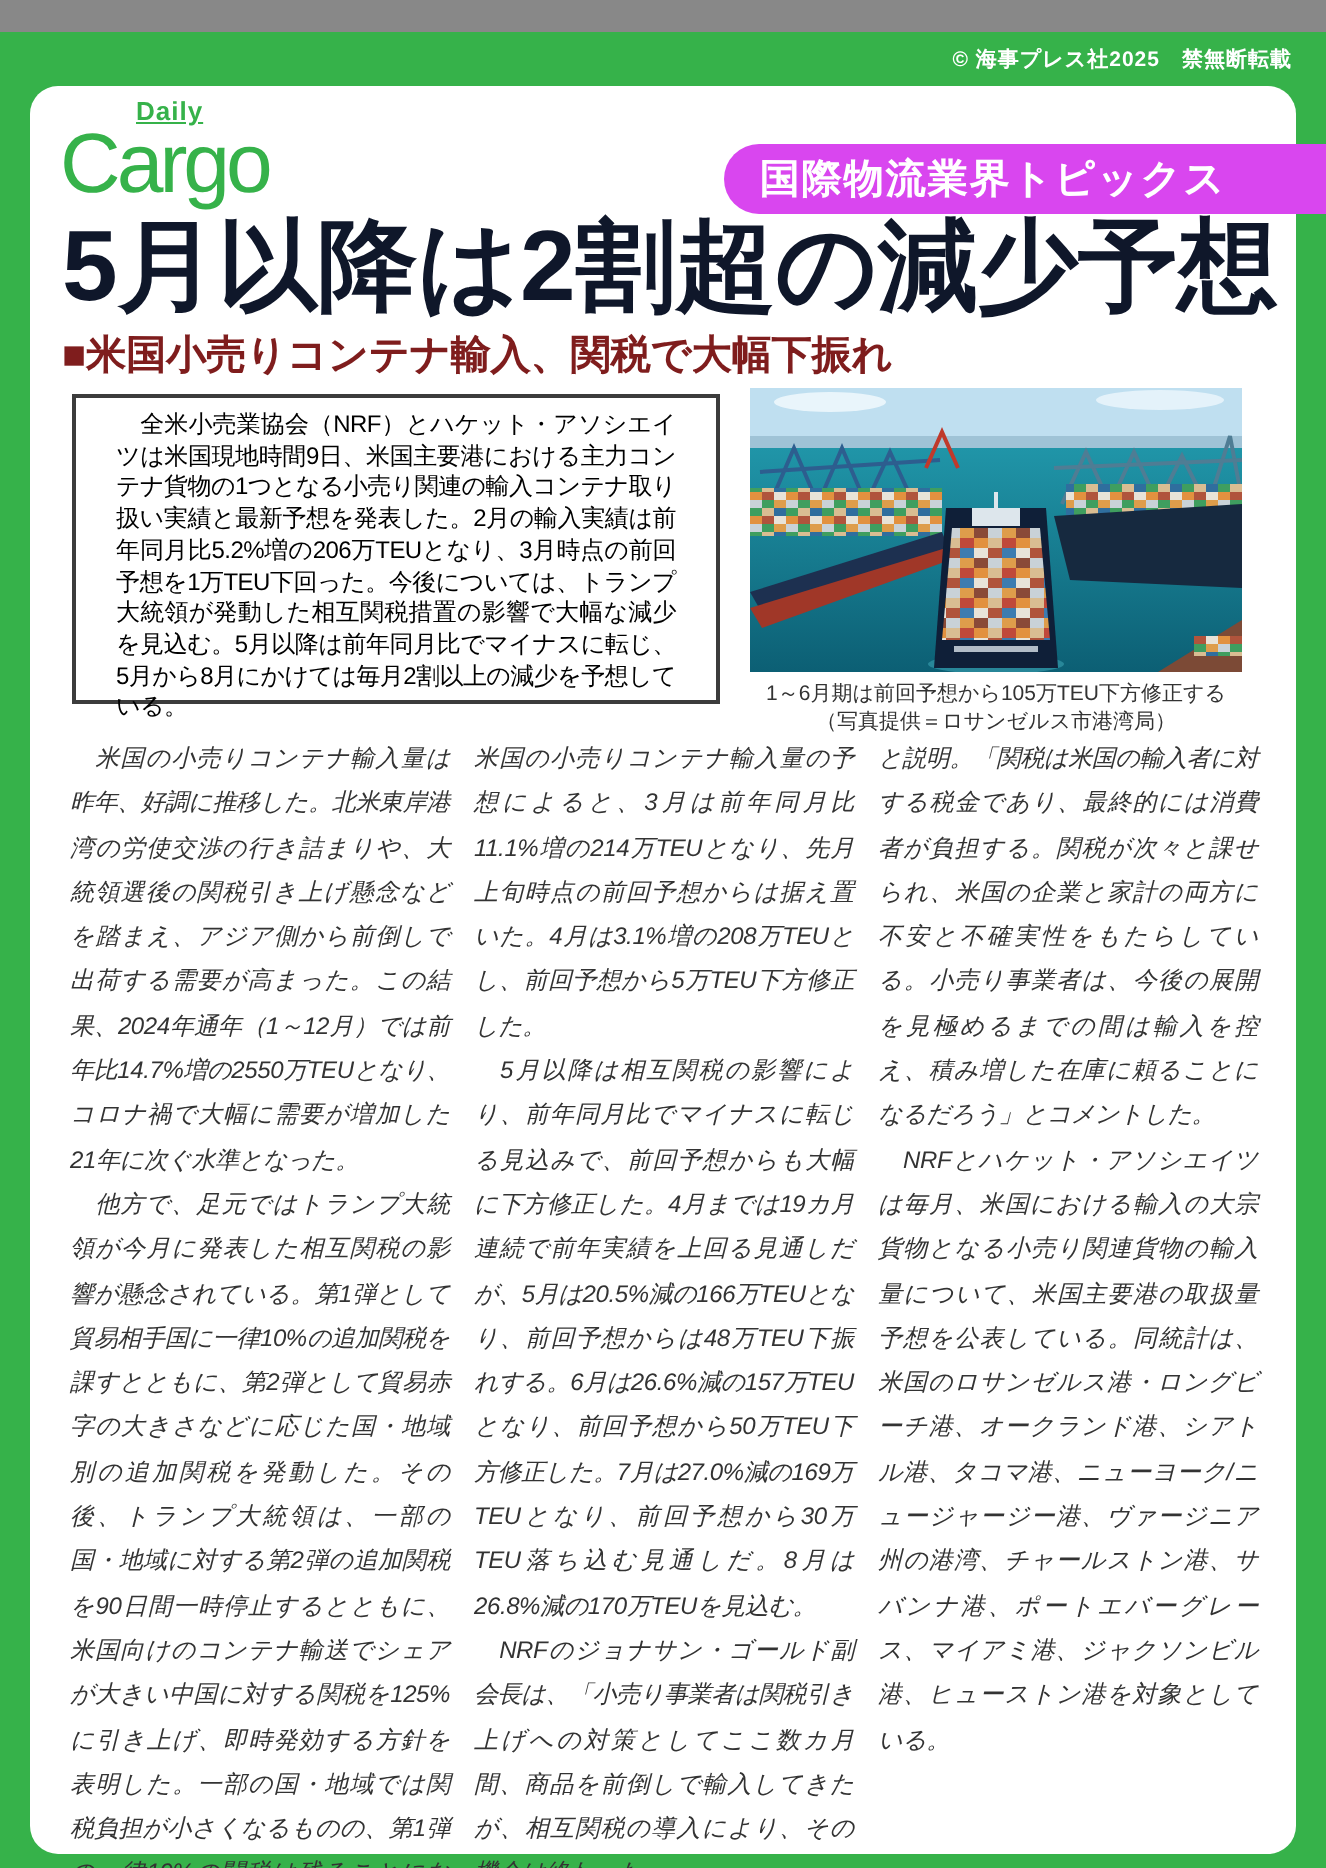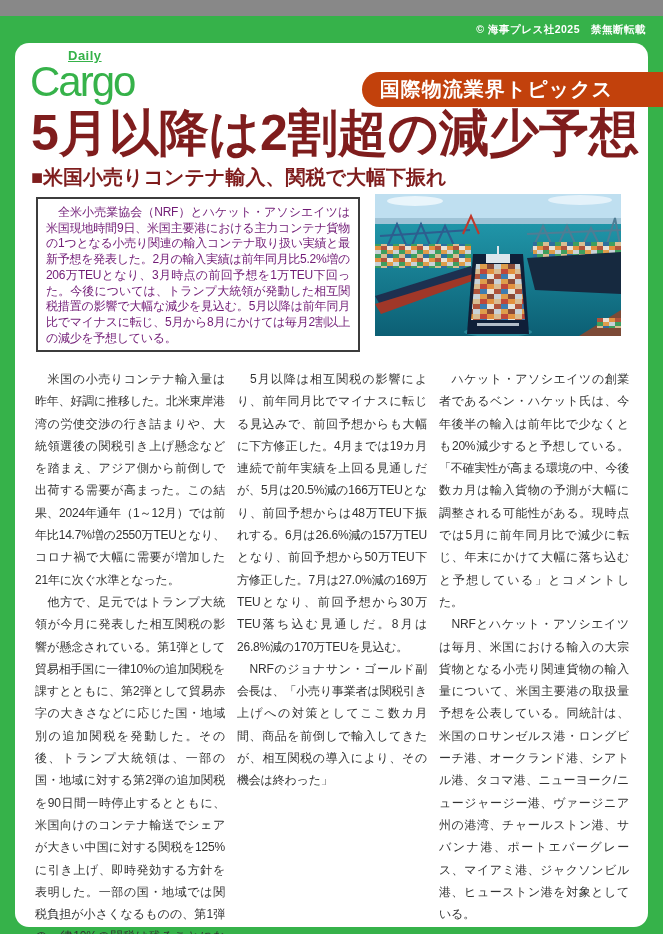--- a/index.html
+++ b/index.html
@@ -21,60 +21,60 @@
     position:absolute; left:38px; top:2px; font-size:13px; font-weight:bold;
     letter-spacing:0.5px;
     text-decoration:underline;
   }
   .logo-cargo {
     position:absolute; left:0; top:12px; font-size:42px; font-weight:normal;
     letter-spacing:-2px;
   }
   .topic-badge {
     position:absolute; left:362px; top:56px; width:301px; height:35px;
-    background:#c2410c; border-radius:18px 0 0 18px;
+    background:#d946ef; border-radius:18px 0 0 18px;
     display:flex; align-items:center; justify-content:center;
     box-sizing:border-box; padding-right:32px;
     color:#ffffff; font-size:20px; font-weight:bold; letter-spacing:1px;
   }
   .headline {
     position:absolute; left:31px; top:91px; width:605px;
-    font-size:50px; line-height:1.05; font-weight:900; color:#7f1d1d;
+    font-size:50px; line-height:1.05; font-weight:900; color:#0f172a;
     white-space:nowrap; letter-spacing:0px;
   }
   .subheadline {
     position:absolute; left:31px; top:148px;
     font-size:20px; font-weight:bold; color:#7f1d1d; letter-spacing:0px;
   }
   .lead-box {
     position:absolute; left:36px; top:181px; width:324px; height:155px;
-    box-sizing:border-box; border:2px solid #3c3c3c; padding:6px 8px;
+    box-sizing:border-box; border:2px solid #3c3c3c; padding:6px 20px;
     font-size:12px; line-height:15.7px; letter-spacing:-0.3px;
-    color:#701a75; text-align:justify;
+    color:#000000; text-align:justify;
   }
   .lead-box p { margin:0; }
   .photo {
     position:absolute; left:375px; top:178px; width:246px; height:142px;
     overflow:hidden;
   }
   .photo svg { display:block; }
   .photo-caption {
     position:absolute; left:363px; top:325px; width:270px;
     text-align:center; font-size:10.5px; line-height:13.5px; color:#333;
   }
   .columns {
     position:absolute; left:35px; top:352px; width:594px;
     display:flex; gap:12px;
   }
   .col {
     flex:1; min-width:0;
     font-size:12px; line-height:22.3px; letter-spacing:-0.2px;
     color:#333; text-align:justify;
   }
-  .col p { margin:0; }
+  .col p { margin:0;font-style:italic; }
 </style>
 </head>
 <body>
 
 <div class="page">
 
   <div class="copyright">© 海事プレス社2025　禁無断転載</div>
 
   <div class="card"></div>
 
@@ -160,30 +160,35 @@
 
       <ellipse cx="123" cy="138" rx="34" ry="5" fill="#3aa0b0" opacity="0.6"></ellipse>
       <polygon points="92,140 154,140 148,60 98,60" fill="#0f1f38"></polygon>
       <rect x="111" y="60" width="24" height="9" fill="#dde6ec"></rect>
       <path d="M123,52 L123,60" stroke="#dde6ec" stroke-width="2"></path>
       <polygon points="96,126 150,126 145,70 101,70" fill="url(#cpat)"></polygon>
       <rect x="102" y="129" width="42" height="3" fill="#cfd8e0" opacity="0.85"></rect>
     </svg>
   </div>
 
+  <div class="photo-caption">
+    <div>1～6月期は前回予想から105万TEU下方修正する</div>
+    <div>（写真提供＝ロサンゼルス市港湾局）</div>
+  </div>
 
   <div class="columns">
     <div class="col">
       <p>　米国の小売りコンテナ輸入量は昨年、好調に推移した。北米東岸港湾の労使交渉の行き詰まりや、大統領選後の関税引き上げ懸念などを踏まえ、アジア側から前倒しで出荷する需要が高まった。この結果、2024年通年（1～12月）では前年比14.7%増の2550万TEUとなり、コロナ禍で大幅に需要が増加した21年に次ぐ水準となった。</p>
       <p>　他方で、足元ではトランプ大統領が今月に発表した相互関税の影響が懸念されている。第1弾として貿易相手国に一律10%の追加関税を課すとともに、第2弾として貿易赤字の大きさなどに応じた国・地域別の追加関税を発動した。その後、トランプ大統領は、一部の国・地域に対する第2弾の追加関税を90日間一時停止するとともに、米国向けのコンテナ輸送でシェアが大きい中国に対する関税を125%に引き上げ、即時発効する方針を表明した。一部の国・地域では関税負担が小さくなるものの、第1弾の一律10%の関税は残ることになる。関税によるコスト増により、将来的なコンテナ荷動きが鈍化することが懸念されている。</p>
 
     </div>
     <div class="col">
+      <p>米国の小売りコンテナ輸入量の予想によると、3月は前年同月比11.1%増の214万TEUとなり、先月上旬時点の前回予想からは据え置いた。4月は3.1%増の208万TEUとし、前回予想から5万TEU下方修正した。</p>
       <p>　5月以降は相互関税の影響により、前年同月比でマイナスに転じる見込みで、前回予想からも大幅に下方修正した。4月までは19カ月連続で前年実績を上回る見通しだが、5月は20.5%減の166万TEUとなり、前回予想からは48万TEU下振れする。6月は26.6%減の157万TEUとなり、前回予想から50万TEU下方修正した。7月は27.0%減の169万TEUとなり、前回予想から30万TEU落ち込む見通しだ。8月は26.8%減の170万TEUを見込む。</p>
       <p>　NRFのジョナサン・ゴールド副会長は、「小売り事業者は関税引き上げへの対策としてここ数カ月間、商品を前倒しで輸入してきたが、相互関税の導入により、その機会は終わった」</p>
     </div>
     <div class="col">
-      <p>　ハケット・アソシエイツの創業者であるベン・ハケット氏は、今年後半の輸入は前年比で少なくとも20%減少すると予想している。「不確実性が高まる環境の中、今後数カ月は輸入貨物の予測が大幅に調整される可能性がある。現時点では5月に前年同月比で減少に転じ、年末にかけて大幅に落ち込むと予想している」とコメントした。</p>
+      <p>と説明。「関税は米国の輸入者に対する税金であり、最終的には消費者が負担する。関税が次々と課せられ、米国の企業と家計の両方に不安と不確実性をもたらしている。小売り事業者は、今後の展開を見極めるまでの間は輸入を控え、積み増した在庫に頼ることになるだろう」とコメントした。</p>
       <p>　NRFとハケット・アソシエイツは毎月、米国における輸入の大宗貨物となる小売り関連貨物の輸入量について、米国主要港の取扱量予想を公表している。同統計は、米国のロサンゼルス港・ロングビーチ港、オークランド港、シアトル港、タコマ港、ニューヨーク/ニュージャージー港、ヴァージニア州の港湾、チャールストン港、サバンナ港、ポートエバーグレース、マイアミ港、ジャクソンビル港、ヒューストン港を対象としている。</p>
     </div>
   </div>
 
 </div>
 
 </body></html>

